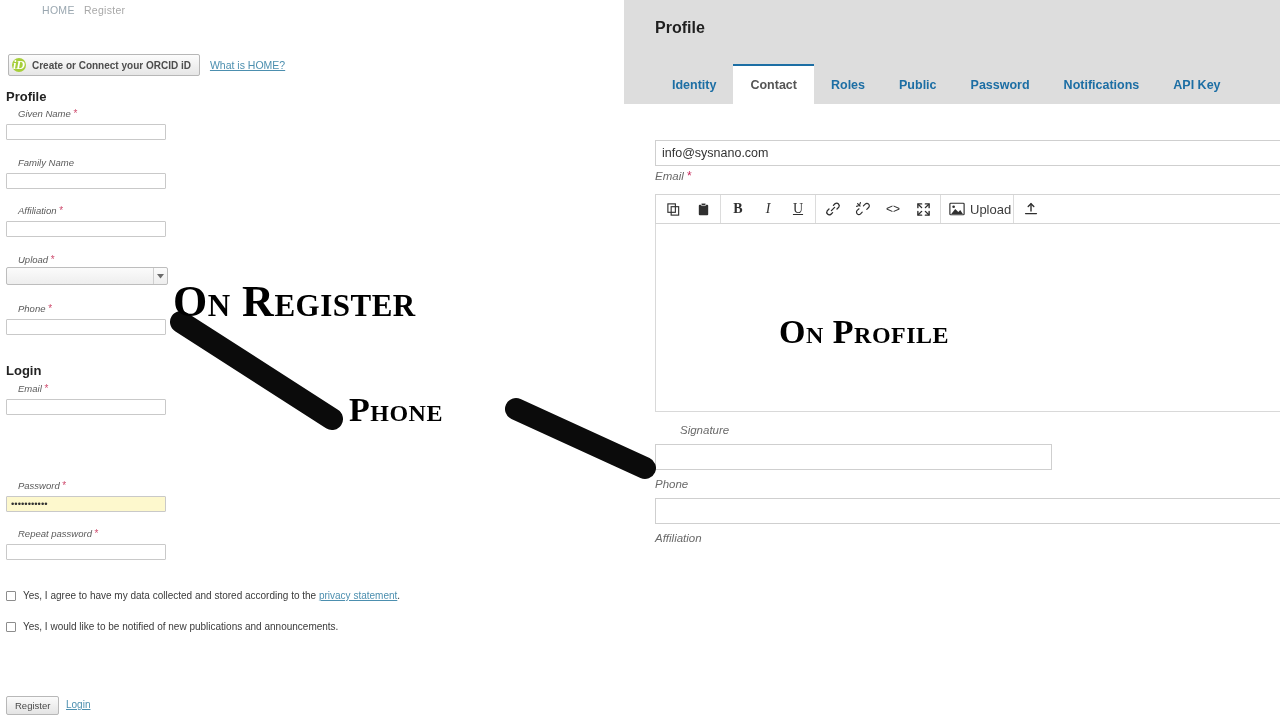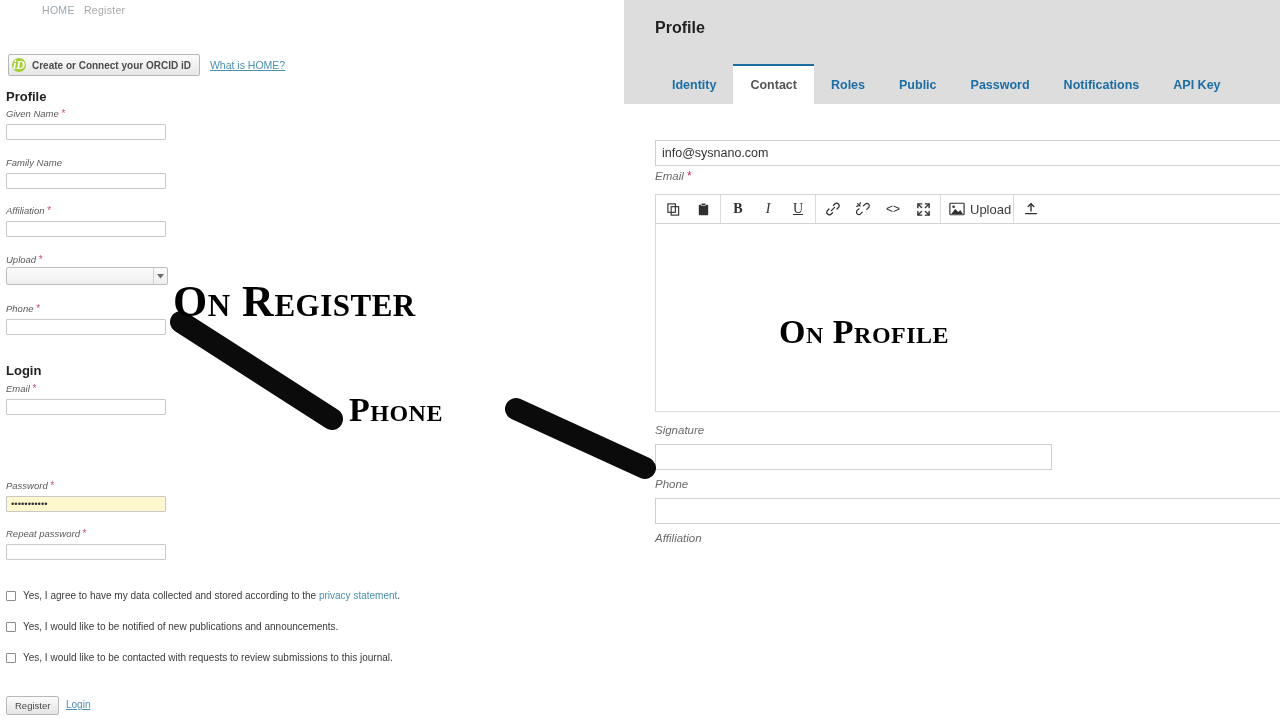--- a/index.html
+++ b/index.html
@@ -83,20 +83,21 @@
   }
 
   .fld { position: absolute; left: 6px; }
   .fld-label {
     font-size: 9.5px;
     font-style: italic;
     color: #5a5a5a;
     display: block;
     margin-bottom: 2px;
     white-space: nowrap;
+    margin-left: 12px;
   }
   .req { color: #cf4d6f; font-style: normal; font-size: 10px; }
   .txt {
     width: 160px; height: 16px;
     box-sizing: border-box;
     border: 1px solid #c9c9c9;
     background: #ffffff;
     font-size: 9.5px;
     color: #333333;
     padding: 0 4px;
@@ -129,21 +130,21 @@
     width: 10px; height: 10px;
     box-sizing: border-box;
     border: 1px solid #8d8d8d;
     background: #ffffff;
     margin-right: 7px;
     margin-top: 1px;
     flex: none;
     border-radius: 1px;
   }
   .cbtext { font-size: 10px; color: #3a3a3a; line-height: 12px; }
-  .cbtext a { color: #4c8faf; }
+  .cbtext a { color: #4c8faf; text-decoration: underline; }
 
   .btn-register {
     position: absolute;
     left: 6px; top: 696px;
     height: 17px;
     padding: 0 8px;
     font-size: 9.5px;
     color: #4a4a4a;
     border: 1px solid #b8b8b8;
     border-radius: 2px;
@@ -364,24 +365,20 @@
     </div>
 
     <div class="cbrow" style="top:590px;">
       <span class="cbox"></span>
       <span class="cbtext"><span>Yes, I agree to have my data collected and stored according to the </span><a>privacy statement</a><span>.</span></span>
     </div>
     <div class="cbrow" style="top:621px;">
       <span class="cbox"></span>
       <span class="cbtext">Yes, I would like to be notified of new publications and announcements.</span>
     </div>
-    <div class="cbrow" style="top:652px;">
-      <span class="cbox"></span>
-      <span class="cbtext">Yes, I would like to be contacted with requests to review submissions to this journal.</span>
-    </div>
 
     <div class="btn-register">Register</div>
     <a class="link-login">Login</a>
   </div>
 
   <div id="profile-pane">
     <div class="profile-header"></div>
     <div class="profile-title">Profile</div>
 
     <div class="tabs">
@@ -490,21 +487,21 @@
             <path d="M8 10 V3"></path>
               <path d="M5.2 5.6 L8 2.8 L10.8 5.6"></path>
               <path d="M2.6 12.6 H13.4"></path>
           </svg>
         </div>
       </div>
     </div>
     <div class="editor-body"></div>
   </div>
 
-  <span class="pf-label" style="position:absolute; left:655px; top:424px;">Signature</span>
+  <span class="pf-label" style="position:absolute; left:680px; top:424px;">Signature</span>
   <input class="pf-input" style="position: absolute; left: 655px; top: 444px; width: 397px;" value="">
 
   <span class="pf-label" style="position:absolute; left:655px; top:478px;">Phone</span>
   <input class="pf-input" style="position: absolute; left: 655px; top: 498px; width: 700px;" value="">
 
   <span class="pf-label" style="position:absolute; left:655px; top:532px;">Affiliation</span>
 
   <svg id="anno-svg">
     <line x1="181" y1="322" x2="332" y2="419" stroke="#0b0b0b" stroke-width="22" stroke-linecap="round"></line>
     <line x1="516" y1="409" x2="645" y2="468" stroke="#0b0b0b" stroke-width="22" stroke-linecap="round"></line>

